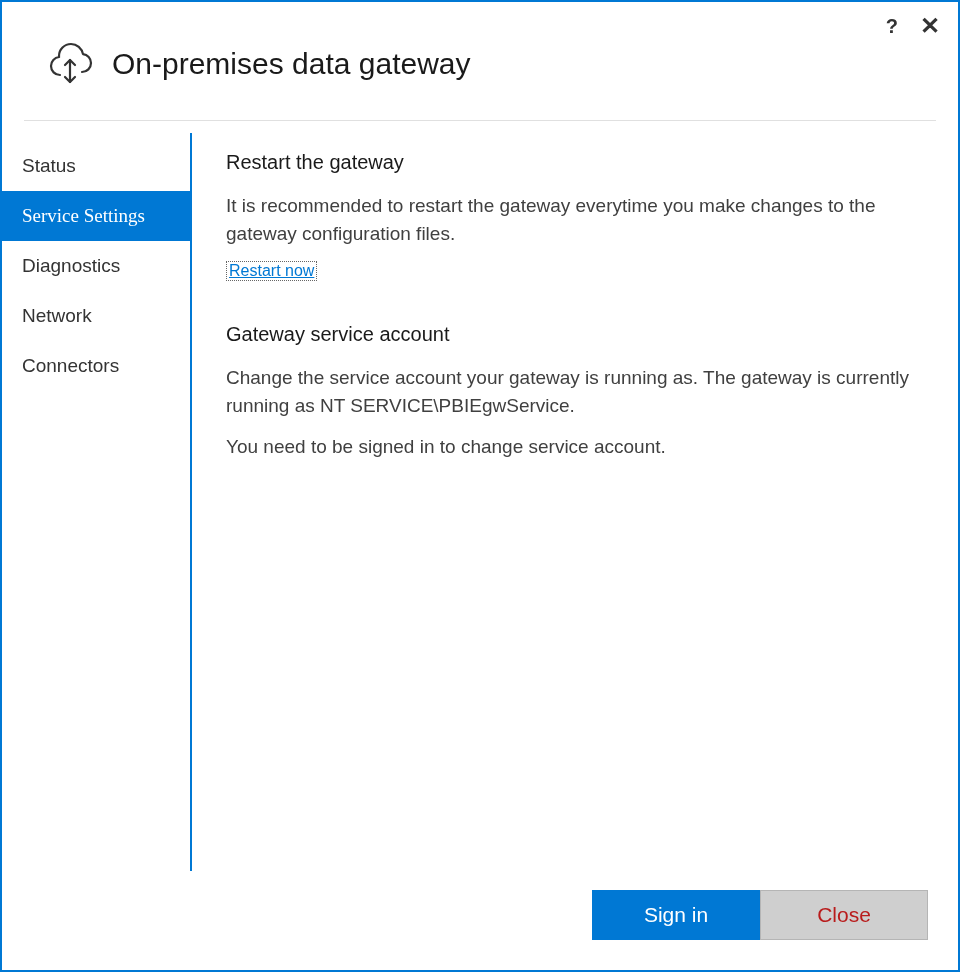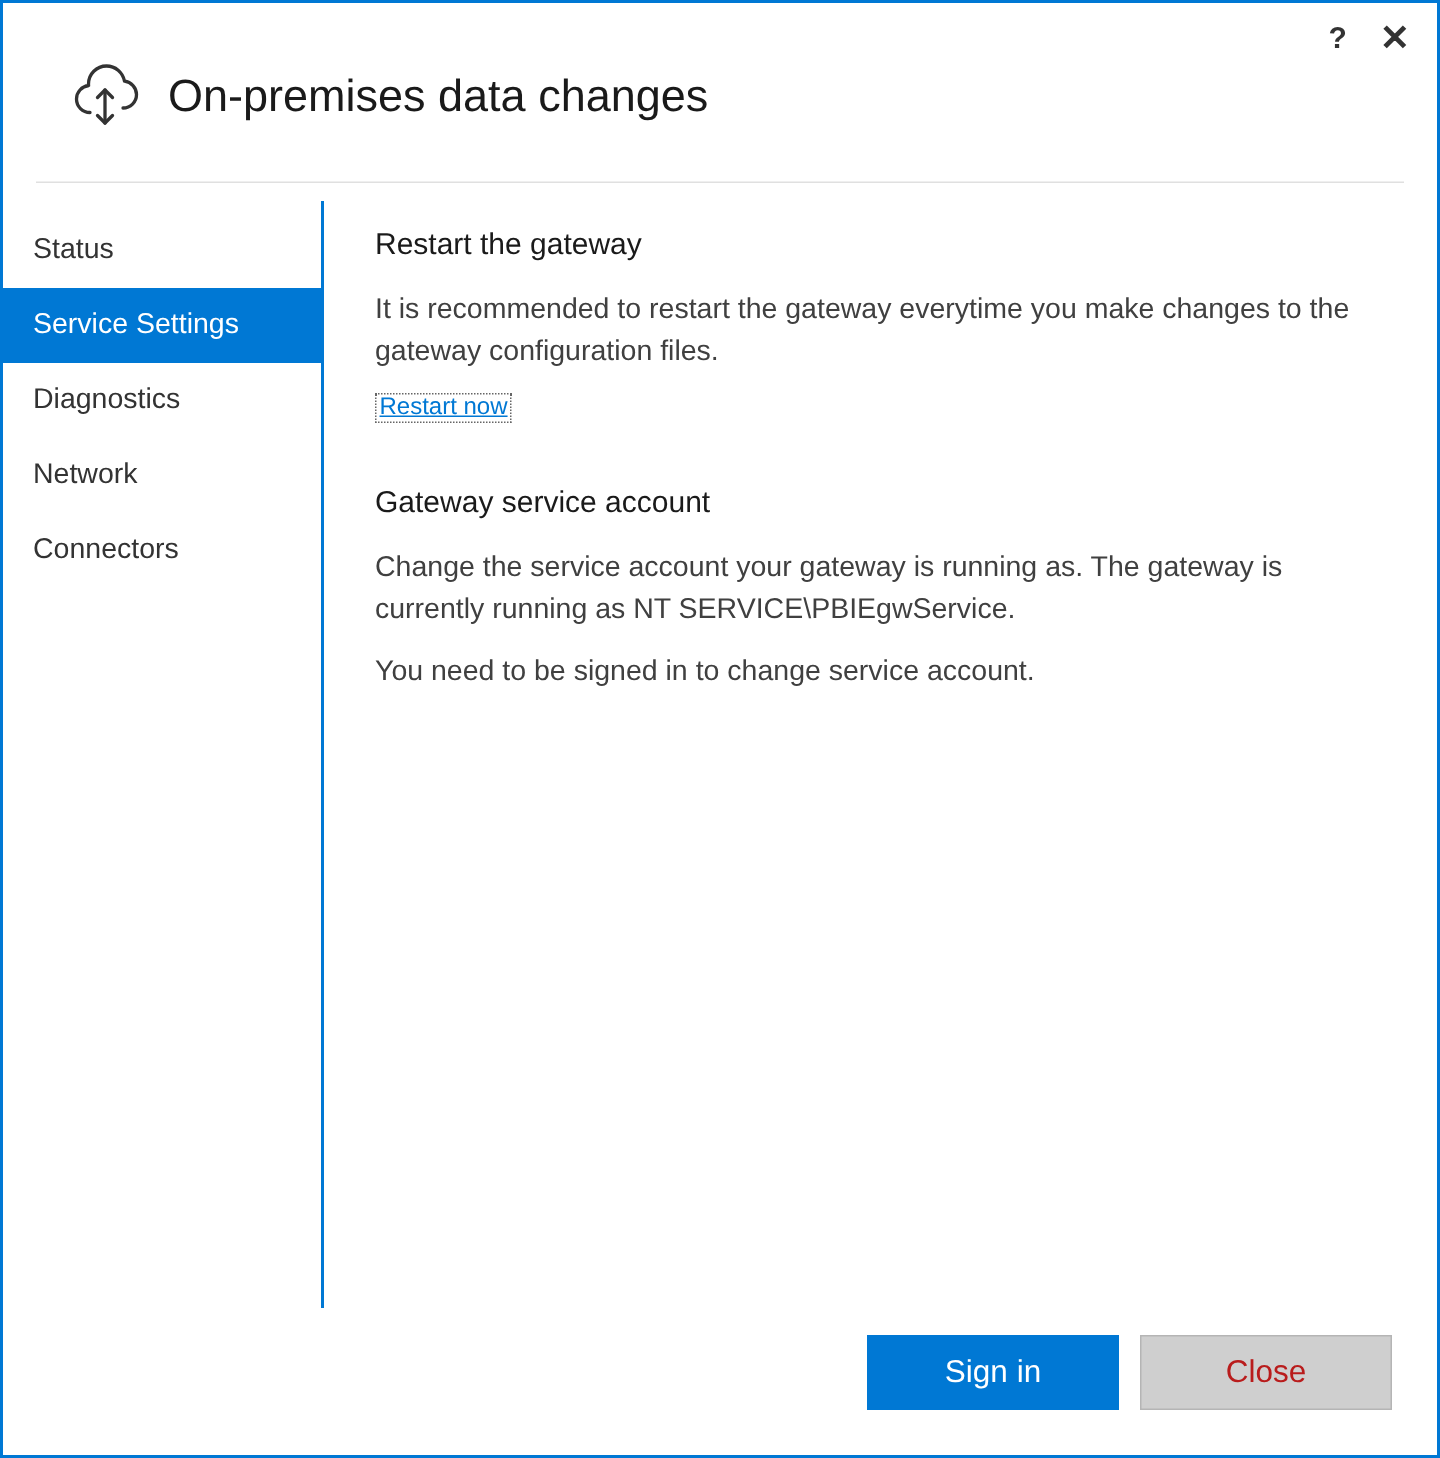--- a/index.html
+++ b/index.html
@@ -54,35 +54,36 @@
     .divider {
       height: 1px;
       background: #e0e0e0;
       margin: 0 22px 0 22px;
     }
     .layout {
       display: flex;
       padding-top: 12px;
     }
     .sidebar {
-      width: 214px;
+      width: 190px;
       border-right: 2px solid #0078d4;
       padding-top: 8px;
       padding-bottom: 480px;
       flex-shrink: 0;
     }
     .sidebar .nav-item {
       padding: 14px 20px;
       font-size: 19px;
       color: #333;
       cursor: pointer;
     }
     .sidebar .nav-item.active {
       background: #0078d4;
       color: #fff;
+      font-family: Liberation Serif, serif;
     }
     .content {
       flex: 1;
       padding: 18px 40px 0 34px;
     }
     .content h2 {
       font-size: 20px;
       font-weight: 400;
       color: #1a1a1a;
       margin-bottom: 18px;
@@ -104,21 +105,20 @@
       margin-bottom: 28px;
     }
     .section2 {
       margin-top: 14px;
     }
     .footer {
       position: absolute;
       bottom: 30px;
       right: 30px;
       display: flex;
-      gap: 14px;
     }
     .btn {
       min-width: 168px;
       height: 50px;
       font-size: 21px;
       border: none;
       cursor: pointer;
       font-family: inherit;
     }
     .btn-primary {
@@ -141,21 +141,21 @@
 
 <div class="header">
   <span>
     <svg viewBox="0 0 48 48" fill="none" stroke="#333" stroke-width="2.2">
       <path d="M36 34c5 0 9-4 9-9 0-4.6-3.5-8.4-8-8.9C35.8 10.2 30.9 6 25 6c-6.6 0-12 5.4-12 12 0 .3 0 .7.1 1C8.5 19.6 5 23.4 5 28c0 5 4 9 9 9" stroke-linecap="round" stroke-linejoin="round"></path>
       <path d="M24 22 L24 44" stroke-linecap="round"></path>
       <path d="M19 27 L24 22 L29 27" stroke-linecap="round" stroke-linejoin="round" fill="none"></path>
       <path d="M19 39 L24 44 L29 39" stroke-linecap="round" stroke-linejoin="round" fill="none"></path>
     </svg>
   </span>
-  <h1>On-premises data changes</h1>
+  <h1>On-premises data gateway</h1>
 </div>
 
 <div class="divider"></div>
 
 <div class="layout">
   <div class="sidebar">
     <div class="nav-item">Status</div>
     <div class="nav-item active">Service Settings</div>
     <div class="nav-item">Diagnostics</div>
     <div class="nav-item">Network</div>

